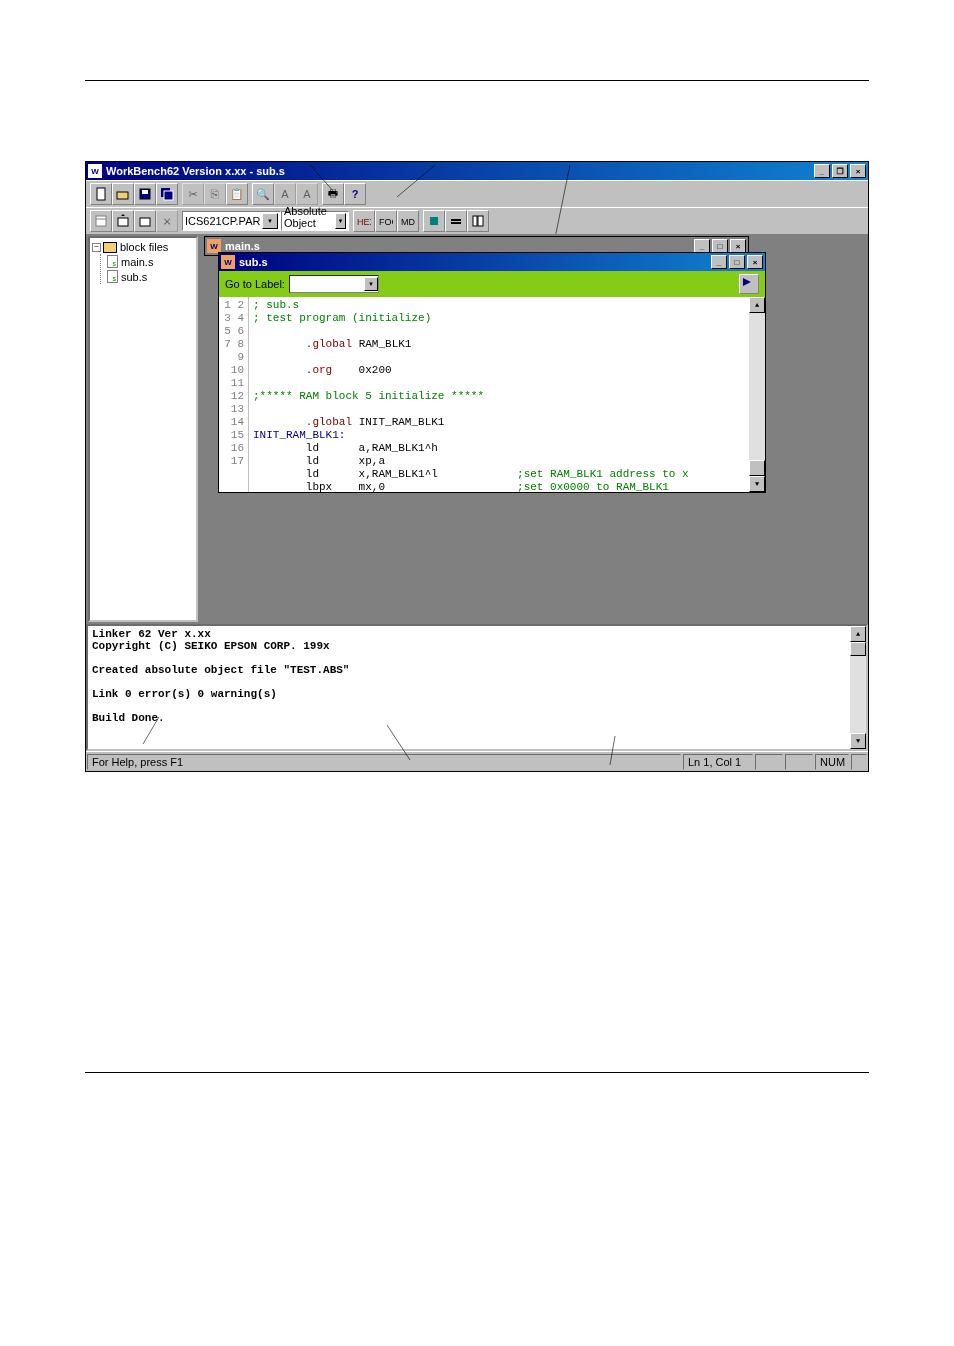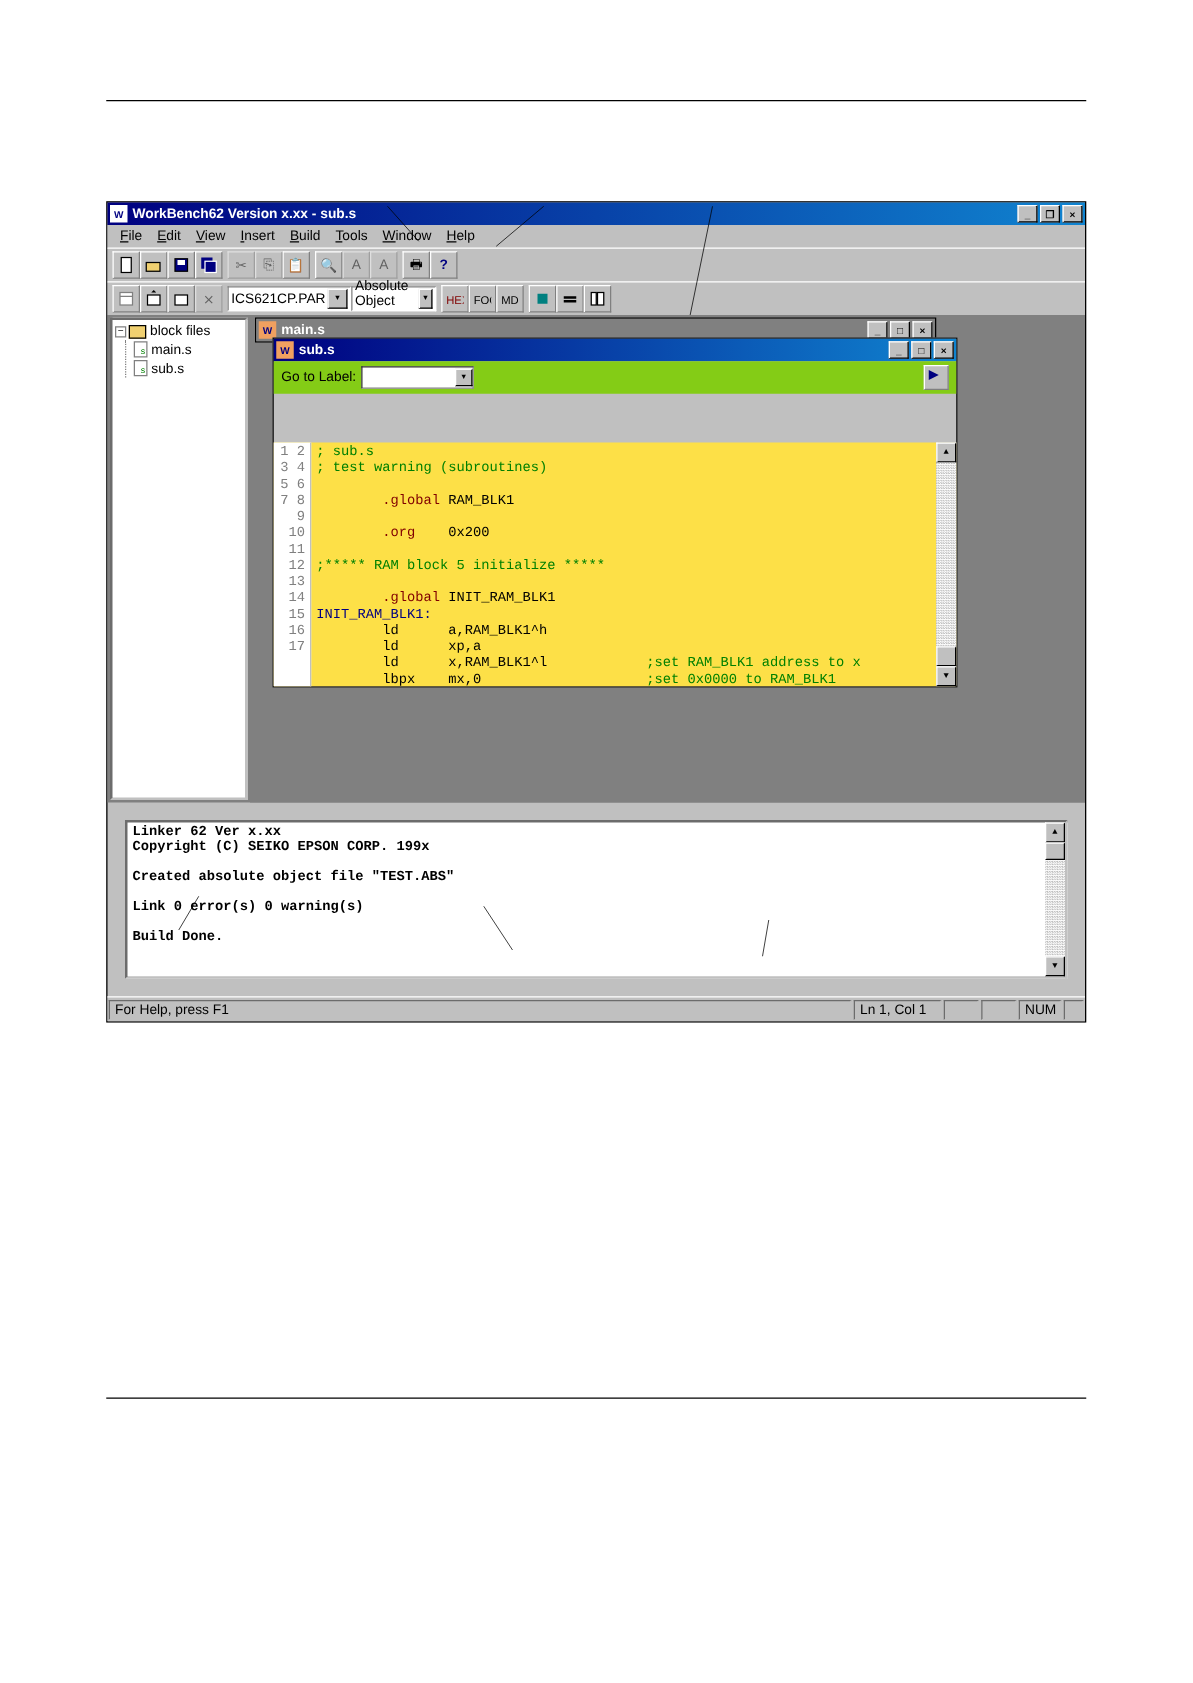--- a/index.html
+++ b/index.html
@@ -47,32 +47,32 @@
     .mdi-area { flex: 1; position: relative; background: #808080; }
     
     .mdi-window { position: absolute; background: #c0c0c0; border: 1px solid #000; }
     .mdi-window.inactive .title-bar { background: #808080; }
     
     .editor-toolbar { background:#84cc16; padding: 3px 6px; display:flex; align-items:center; gap:4px; font-size:11px; }
     .editor-toolbar .combo { background:#fff; border: 1px inset #808080; height:18px; width:90px; display:flex; align-items:center; }
     .editor-toolbar .combo .arrow { margin-left:auto; width:14px; height:14px; background:#c0c0c0; border:1px solid #fff; border-right-color:#000; border-bottom-color:#000; font-size:6px; display:flex; align-items:center; justify-content:center;}
     .editor-toolbar .action-btn { width:20px; height:20px; background:#c0c0c0; border:1px solid #fff; border-right-color:#808080; border-bottom-color:#808080; margin-left:auto;}
     
-    .code-area { display: flex; font-family: "Courier New", monospace; font-size: 11px; background: #fde047; height: 195px; position:relative;margin-top:39px; }
+    .code-area { display: flex; font-family: "Courier New", monospace; font-size: 11px; background: #ffffff; height: 195px; position:relative; }
     .gutter { width: 30px; text-align: right; padding-right: 4px; color: #808080; border-right: 1px solid #c0c0c0; line-height: 13px; padding-top:2px; background:#fff;}
     .code { flex: 1; padding-left: 4px; white-space: pre; line-height: 13px; padding-top:2px; overflow:hidden; }
     .code .comment { color: #008000; }
     .code .keyword { color: #800000; }
     .code .label-def { color: #000080; }
     .scrollbar-v { width: 16px; background: #c0c0c0; display:flex; flex-direction:column;}
     .scroll-btn { height: 16px; background:#c0c0c0; border:1px solid #fff; border-right-color:#000; border-bottom-color:#000; font-size:7px; display:flex; align-items:center; justify-content:center;}
     .scroll-track { flex:1; background: repeating-conic-gradient(#c0c0c0 0% 25%, #fff 0% 50%) 50% / 2px 2px;}
     .scroll-thumb-bottom { height: 16px; background:#c0c0c0; border:1px solid #fff; border-right-color:#000; border-bottom-color:#000;}
 
-    .output-panel { background: #fff; border: 2px inset #c0c0c0; margin: 14px; height: 127px; font-family:"Courier New", monospace; font-size: 11px; padding: 2px 4px; white-space: pre; display:flex; font-weight:bold;}
+    .output-panel { background: #fff; border: 2px inset #c0c0c0; margin: 0; height: 127px; font-family:"Courier New", monospace; font-size: 11px; padding: 2px 4px; white-space: pre; display:flex; font-weight:bold;}
     .output-text{ flex:1;}
     .output-panel .scrollbar-v { margin: -2px -4px -2px 0; }
     
     .status-bar { background: #c0c0c0; height: 20px; display: flex; align-items: center; font-size: 11px; border-top:1px solid #fff; }
     .status-cell { border: 1px inset #c0c0c0; height: 16px; padding: 0 4px; display:flex; align-items:center; margin:0 1px;}
     .status-main { flex: 1; }
     
     .callout-line { stroke: #000; stroke-width: 0.6; }
     .callouts-svg { position: absolute; top: 0; left: 0; pointer-events: none; }
     
@@ -104,30 +104,20 @@
         <span class="icon">W</span>
         <span>WorkBench62  Version x.xx - sub.s</span>
         <span class="spacer"></span>
         <span class="win-buttons">
           <span class="win-btn">_</span>
           <span class="win-btn">❐</span>
           <span class="win-btn">×</span>
         </span>
       </div>
 
-      <div class="menu-bar">
-        <span class="menu-item"><u>F</u>ile</span>
-        <span class="menu-item"><u>E</u>dit</span>
-        <span class="menu-item"><u>V</u>iew</span>
-        <span class="menu-item"><u>I</u>nsert</span>
-        <span class="menu-item"><u>B</u>uild</span>
-        <span class="menu-item"><u>T</u>ools</span>
-        <span class="menu-item"><u>W</u>indow</span>
-        <span class="menu-item"><u>H</u>elp</span>
-      </div>
 
       <div class="toolbar">
         <div class="tb-btn raised">
             <svg width="14" height="14">
               <rect x="3" y="1" width="8" height="12" fill="#fff" stroke="#000"></rect>
             </svg>
           </div>
         <div class="tb-btn raised">
             <svg width="14" height="14">
               <rect x="1" y="5" width="11" height="7" fill="#f0d070" stroke="#000"></rect>
@@ -292,21 +282,21 @@
 10
 11
 12
 13
 14
 15
 16
 17
 </div>
               <div class="code" id="code"><span class="comment">; sub.s</span>
-<span class="comment">; test warning (subroutines)</span>
+<span class="comment">; test program (initialize)</span>
 
         <span class="keyword">.global</span> RAM_BLK1
 
         <span class="keyword">.org</span>    0x200
 
 <span class="comment">;***** RAM block 5 initialize *****</span>
 
         <span class="keyword">.global</span> INIT_RAM_BLK1
 <span class="label-def">INIT_RAM_BLK1:</span>
         ld      a,RAM_BLK1^h

